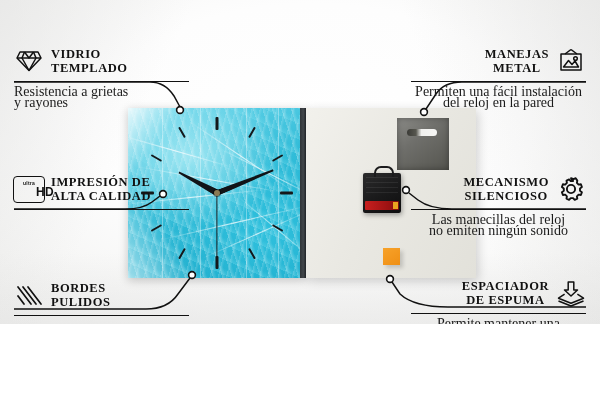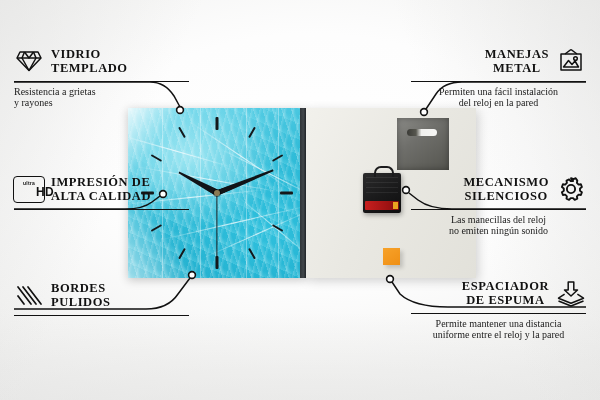--- a/index.html
+++ b/index.html
@@ -3,21 +3,21 @@
 <meta charset="utf-8">
 <style>
   html, body {
     margin: 0;
     padding: 0;
     background: #ffffff;
   }
   #stage {
     position: relative;
     width: 600px;
-    height: 400px;
+    height: 324px;
     overflow: hidden;
     font-family: "Liberation Serif", "DejaVu Serif", serif;
     background:
       radial-gradient(ellipse 520px 300px at 52% 40%, #ffffff 0%, #fdfdfd 42%, #f4f4f3 72%, #ececeb 100%);
   }
   
   #stage::after {
     content: "";
     position: absolute;
     inset: 0;
@@ -259,21 +259,21 @@
     white-space: pre-line;
     text-transform: uppercase;
   }
   .feat-rule {
     height: 1.4px;
     background: #111111;
     margin: 3px 0 4px 0;
   }
   .feat-desc {
     font-family: "Liberation Serif", "DejaVu Serif", serif;
-    font-size: 10px;
+    font-size: 14px;
     line-height: 11px;
     color: #1b1b1b;
     white-space: pre-line;
   }
   .icon-box {
     flex: 0 0 auto;
     width: 30px;
     height: 30px;
     display: flex;
     align-items: center;

